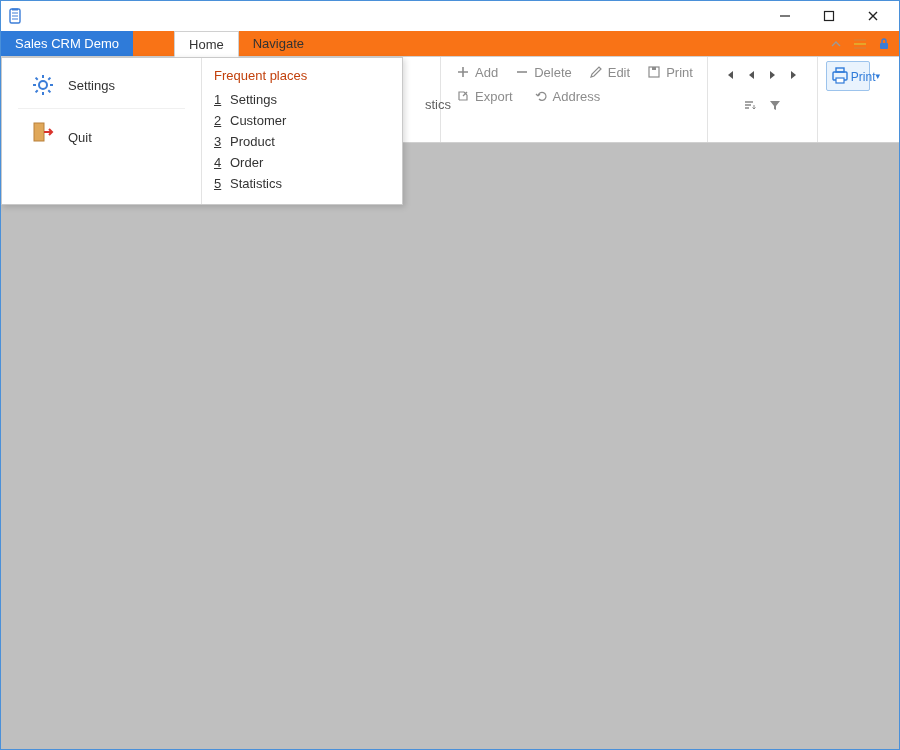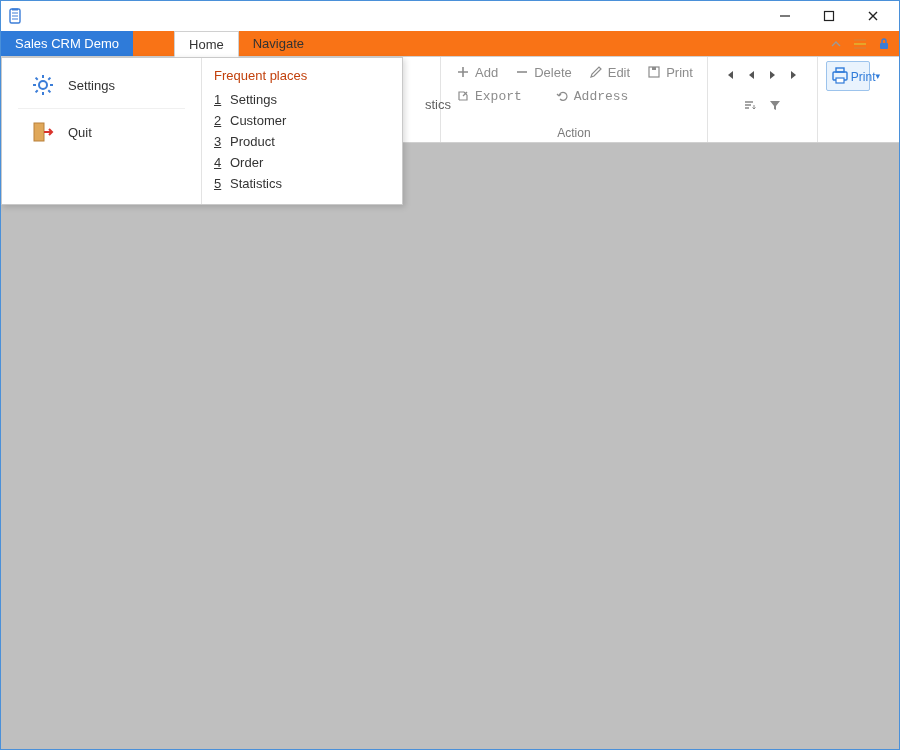--- a/index.html
+++ b/index.html
@@ -147,21 +147,21 @@
     border-right:1px solid #e3e3e3;
     padding:4px 16px;
   }
   .app-menu .left-col .item {
     display:flex; align-items:center;
     padding:10px 12px;
     gap:12px;
     cursor:pointer;
     border-bottom:1px solid #f0f0f0;
   }
-  .app-menu .left-col .item:last-child { border-bottom:none;}
+  .app-menu .left-col .item:last-child { border-bottom:none;align-items:flex-end;}
   .app-menu .left-col .item .ico { width:26px; height:26px; display:flex; align-items:center; justify-content:center;}
   .app-menu .left-col .item .lbl { flex:1; }
   .app-menu .left-col .item .chev { color:#888; font-size:11px;}
 
   .app-menu .right-col {
     width:200px;
     padding:6px 10px 10px 10px;
   }
   .app-menu .right-col .heading {
     color:#c2410c;
@@ -296,42 +296,41 @@
           <div class="btn">
             <span class="ico">
               <svg width="14" height="14" viewBox="0 0 14 14">
                   <rect x="2" y="2" width="10" height="10" fill="none" stroke="#8c8c8c" stroke-width="1.2"></rect>
                   <rect x="5" y="2" width="4" height="3" fill="#8c8c8c"></rect>
                 </svg>
             </span>
             <span>Print</span>
           </div>
         </div>
-        <div style="display:flex; gap:20px;font-family:Liberation Mono, monospace;">
+        <div style="display:flex; gap:8px;">
           <div class="btn">
             <span class="ico">
               <svg width="14" height="14" viewBox="0 0 14 14">
                   <path d="M3 11V3h5M8 3l3 3M11 6v5H3" fill="none" stroke="#8c8c8c" stroke-width="1.2"></path>
                   <path d="M7 7l4-4" stroke="#8c8c8c" stroke-width="1.2"></path>
                 </svg>
             </span>
             <span>Export</span>
           </div>
           <div class="btn">
             <span class="ico">
               <svg width="14" height="14" viewBox="0 0 14 14">
                   <path d="M4 7a4 4 0 1 1 1 3M4 7l-2-2M4 7l2-2" fill="none" stroke="#8c8c8c" stroke-width="1.2"></path>
                 </svg>
             </span>
             <span>Address</span>
           </div>
         </div>
       </div>
     </div>
-    <div class="group-label">Action</div>
   </div>
 
   <div class="group" style="min-width:110px;gap:37px;">
     <div class="group-body" style="flex-direction:column; align-items:center;">
       <div class="nav-arrows">
         <div class="ab">
           <svg width="14" height="14" viewBox="0 0 14 14">
               <path d="M4 3v8M11 3l-5 4 5 4z" fill="#555"></path>
             </svg>
         </div>

